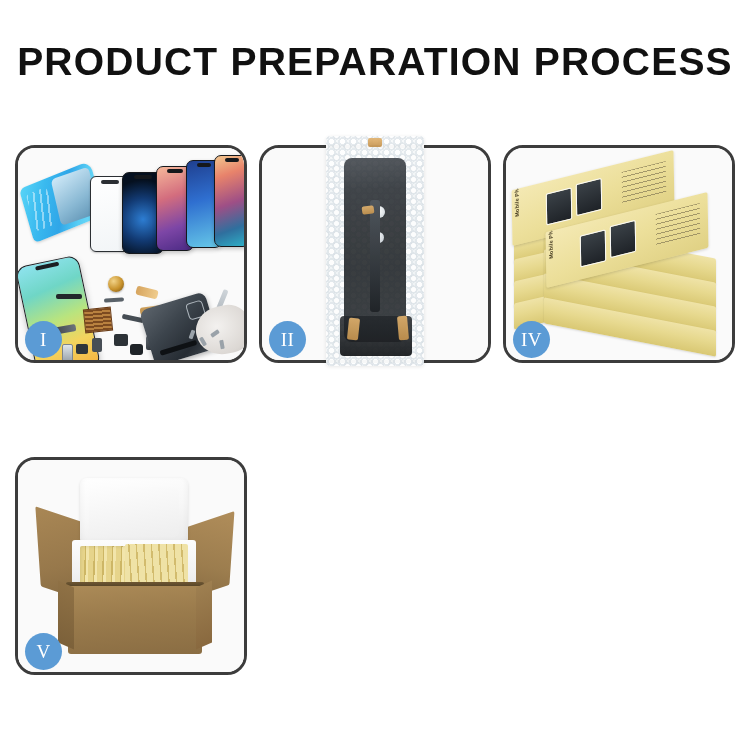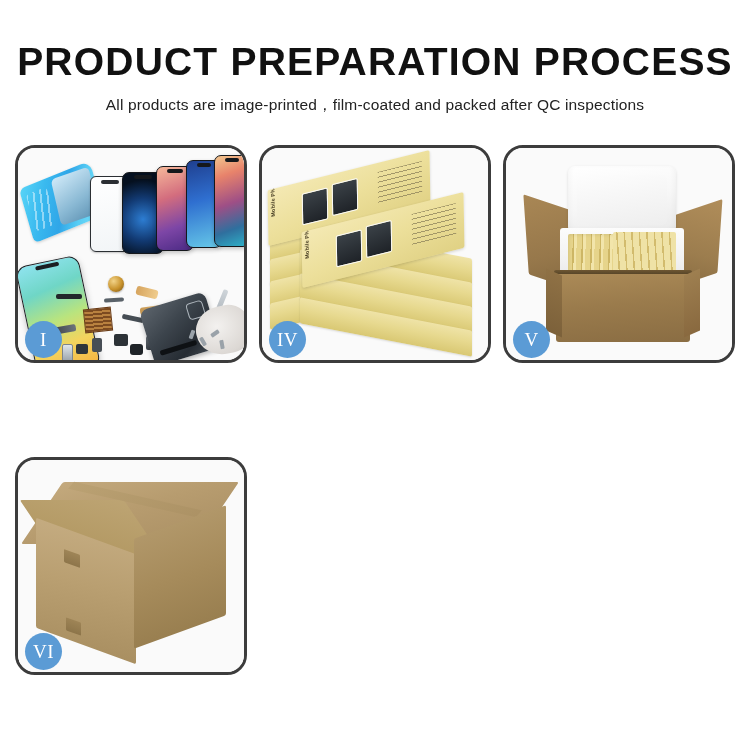--- a/index.html
+++ b/index.html
@@ -531,21 +531,20 @@
   .c-tab.t1 { left: 46px; top: 92px; width: 16px; height: 13px; transform: skewY(20deg); }
   .c-tab.t2 { left: 48px; top: 160px; width: 15px; height: 13px; transform: skewY(20deg); }
 </style>
 </head>
 <body>
 
 <div class="page">
 
   <div class="header">
     <h1 class="title">PRODUCT PREPARATION PROCESS</h1>
-    <p class="subtitle">All products are image-printed，film-coated and packed after QC inspections</p>
   </div>
 
   <div class="grid">
 
     <div class="panel">
       <div class="panel-inner">
         <div class="scene">
           <div class="adhesive"></div>
           <div class="protector"></div>
           <div class="ph ph1">
@@ -584,20 +583,36 @@
               <i></i>
               <i></i>
               <i></i>
               <i></i>
             </div>
         </div>
       </div>
       <div class="badge">I</div>
     </div>
 
+    <div class="panel overflow">
+      <div class="panel-inner">
+        <div class="scene">
+          <div class="bubble-bag">
+            <div class="bag-part"></div>
+            <div class="bag-spine"></div>
+            <div class="bag-bottom"></div>
+            <span class="tape t1"></span>
+            <span class="tape t2"></span>
+            <span class="tape t3"></span>
+            <span class="tape t4"></span>
+          </div>
+        </div>
+      </div>
+      <div class="badge">II</div>
+    </div>
 
 
     <div class="panel">
       <div class="panel-inner">
         <div class="scene">
           <div class="stack">
             <div class="sbox sA1"></div>
             <div class="sbox sA2"></div>
             <div class="sbox sA3"></div>
             <div class="sbox sA4"></div>
@@ -633,29 +648,15 @@
           <div class="v-foam-lid"></div>
           <div class="v-foam-body"></div>
           <div class="v-contents"></div>
           <div class="v-rim"></div>
           <div class="v-carton"></div>
         </div>
       </div>
       <div class="badge">V</div>
     </div>
 
-    <div class="panel">
-      <div class="panel-inner">
-        <div class="scene">
-          <div class="c-top"></div>
-          <div class="c-top2"></div>
-          <div class="c-seam"></div>
-          <div class="c-front"></div>
-          <div class="c-side"></div>
-          <span class="c-tab t1"></span>
-          <span class="c-tab t2"></span>
-        </div>
-      </div>
-      <div class="badge">VI</div>
-    </div>
 
   </div>
 </div>
 
 </body></html>

